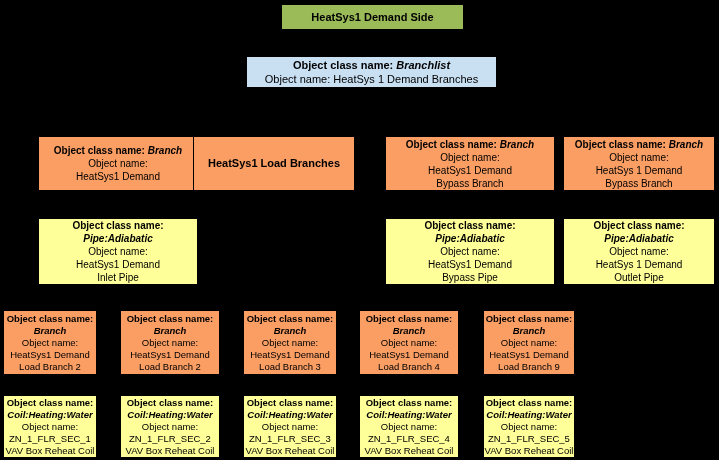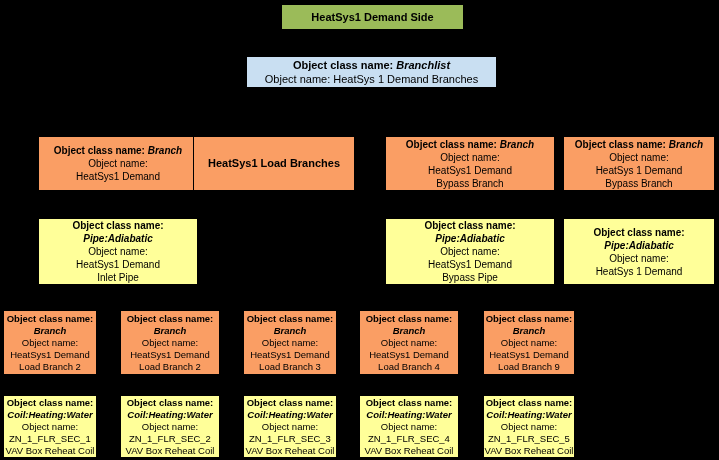--- a/index.html
+++ b/index.html
@@ -80,20 +80,21 @@
     <div class="line">Object name:</div>
     <div class="line">HeatSys1 Demand</div>
     <div class="line">Bypass Pipe</div>
   </div>
 
   <div class="box yellow row-pipe" style="left:563px;top:218px;width:152px;height:67px">
     <div class="line b">Object class name:</div>
     <div class="line bi">Pipe:Adiabatic</div>
     <div class="line">Object name:</div>
     <div class="line">HeatSys 1 Demand</div>
+    <div class="line">Outlet Pipe</div>
   </div>
 
   <div class="box orange row-small" style="left:3px;top:310px;width:94px;height:65px">
     <div class="line b">Object class name:</div>
     <div class="line bi">Branch</div>
     <div class="line">Object name:</div>
     <div class="line">HeatSys1 Demand</div>
     <div class="line">Load Branch 2</div>
   </div>
 

